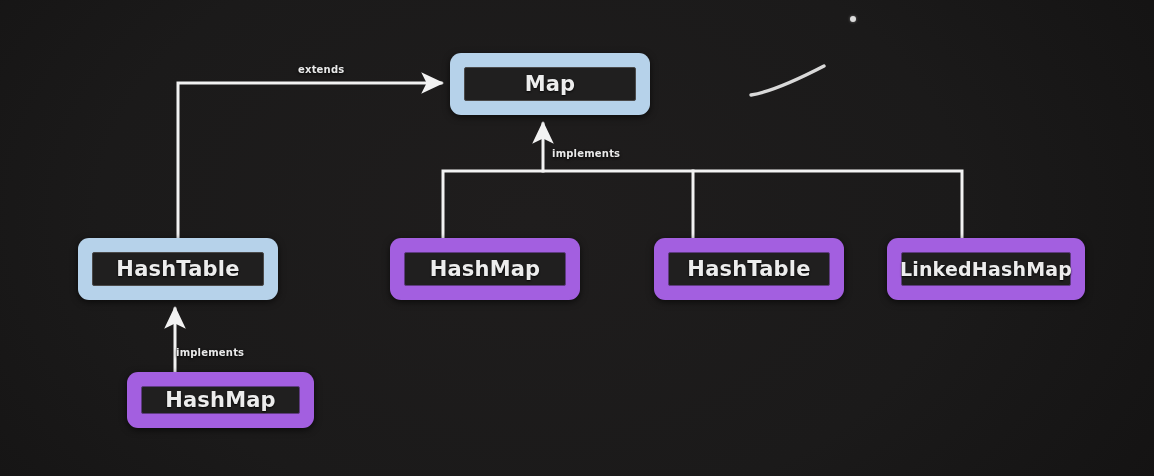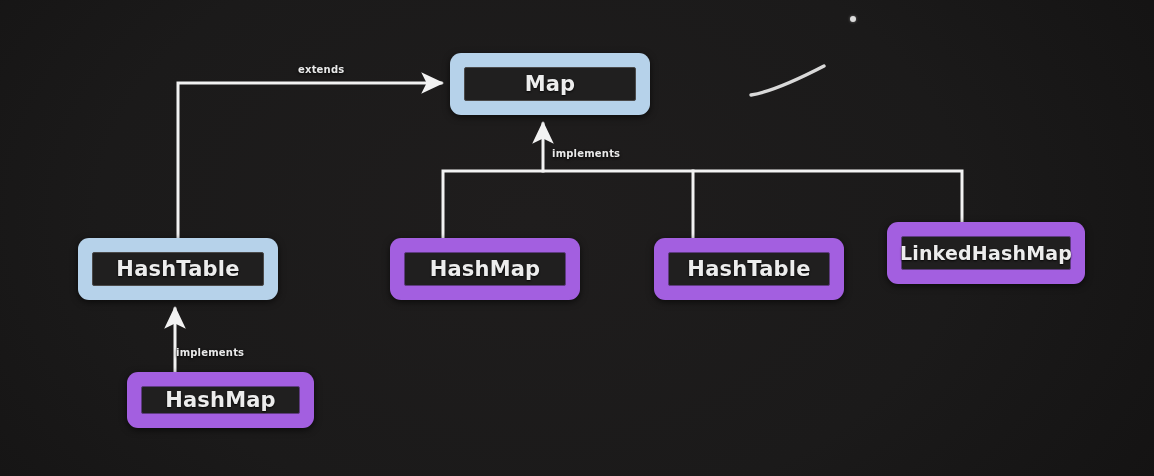--- a/index.html
+++ b/index.html
@@ -123,21 +123,21 @@
       <span class="label">HashMap</span>
     </div>
   </div>
 
   <div class="node purple" style="left:612px; top:238px; width:190px; height:62px;">
     <div class="inner">
       <span class="label">HashTable</span>
     </div>
   </div>
 
-  <div class="node purple small" style="left:845px; top:222px; width:198px; height:62px;text-align:right;">
+  <div class="node purple small" style="left:845px; top:238px; width:198px; height:62px;text-align:right;">
     <div class="inner">
       <span class="label">LinkedHashMap</span>
     </div>
   </div>
 
   <div class="node purple" style="left:85px; top:372px; width:187px; height:56px;">
     <div class="inner">
       <span class="label">HashMap</span>
     </div>
   </div>

